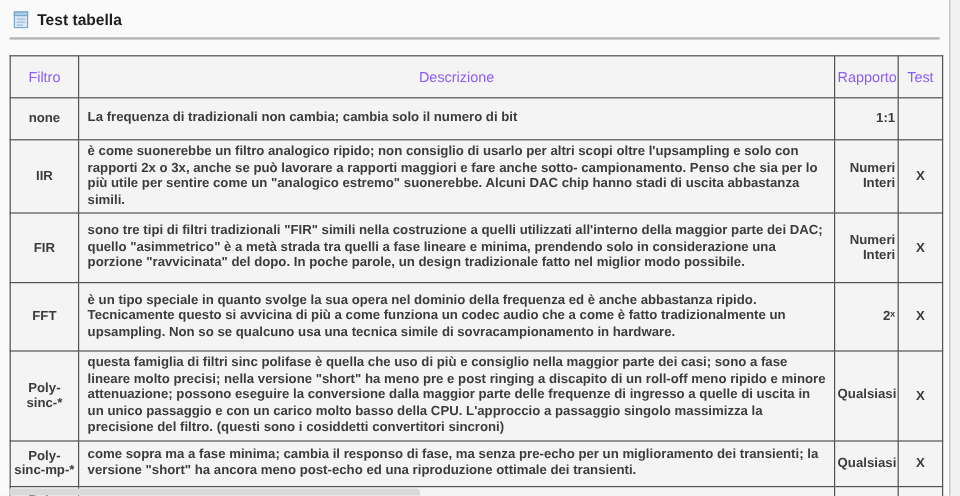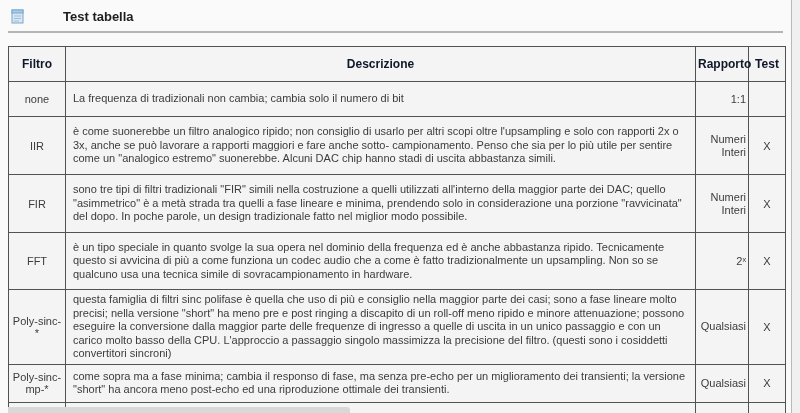--- a/index.html
+++ b/index.html
@@ -21,43 +21,43 @@
     display: flex;
     align-items: center;
     gap: 7px;
     padding: 9px 0 0 11px;
   }
   .doc-icon { flex: 0 0 auto; display: block; }
   .post-title {
     font-size: 13px;
     font-weight: bold;
     color: #1e1e1e;
-    margin-left: 32px;
   }
   .header-divider {
     margin: 7px 8px 0 8px;
     height: 0;
     border-top: 2px solid #b5b5b5;
   }
   table.filters-table {
     border-collapse: collapse;
     table-layout: fixed;
     margin: 13px 0 0 8px;
     width: 777px;
     background: #f4f4f4;
   }
   .filters-table th, .filters-table td {
     border: 1px solid #525252;
     vertical-align: middle;
     background: #f4f4f4;
+    font-weight: bold;
   }
   .filters-table th {
     font-size: 12px;
-    font-weight: bold;
-    color: #0f172a;
+    font-weight: normal;
+    color: #8b5cf6;
     text-align: center;
     padding: 2px;
   }
   .filters-table td {
     font-size: 11px;
     color: #3c3c3c;
   }
   .c-filtro { text-align: center; padding: 2px; }
   .c-desc   { text-align: left; padding: 3px 7px; line-height: 13.5px; }
   .c-rapp   { text-align: right; padding: 2px; line-height: 13px; }

